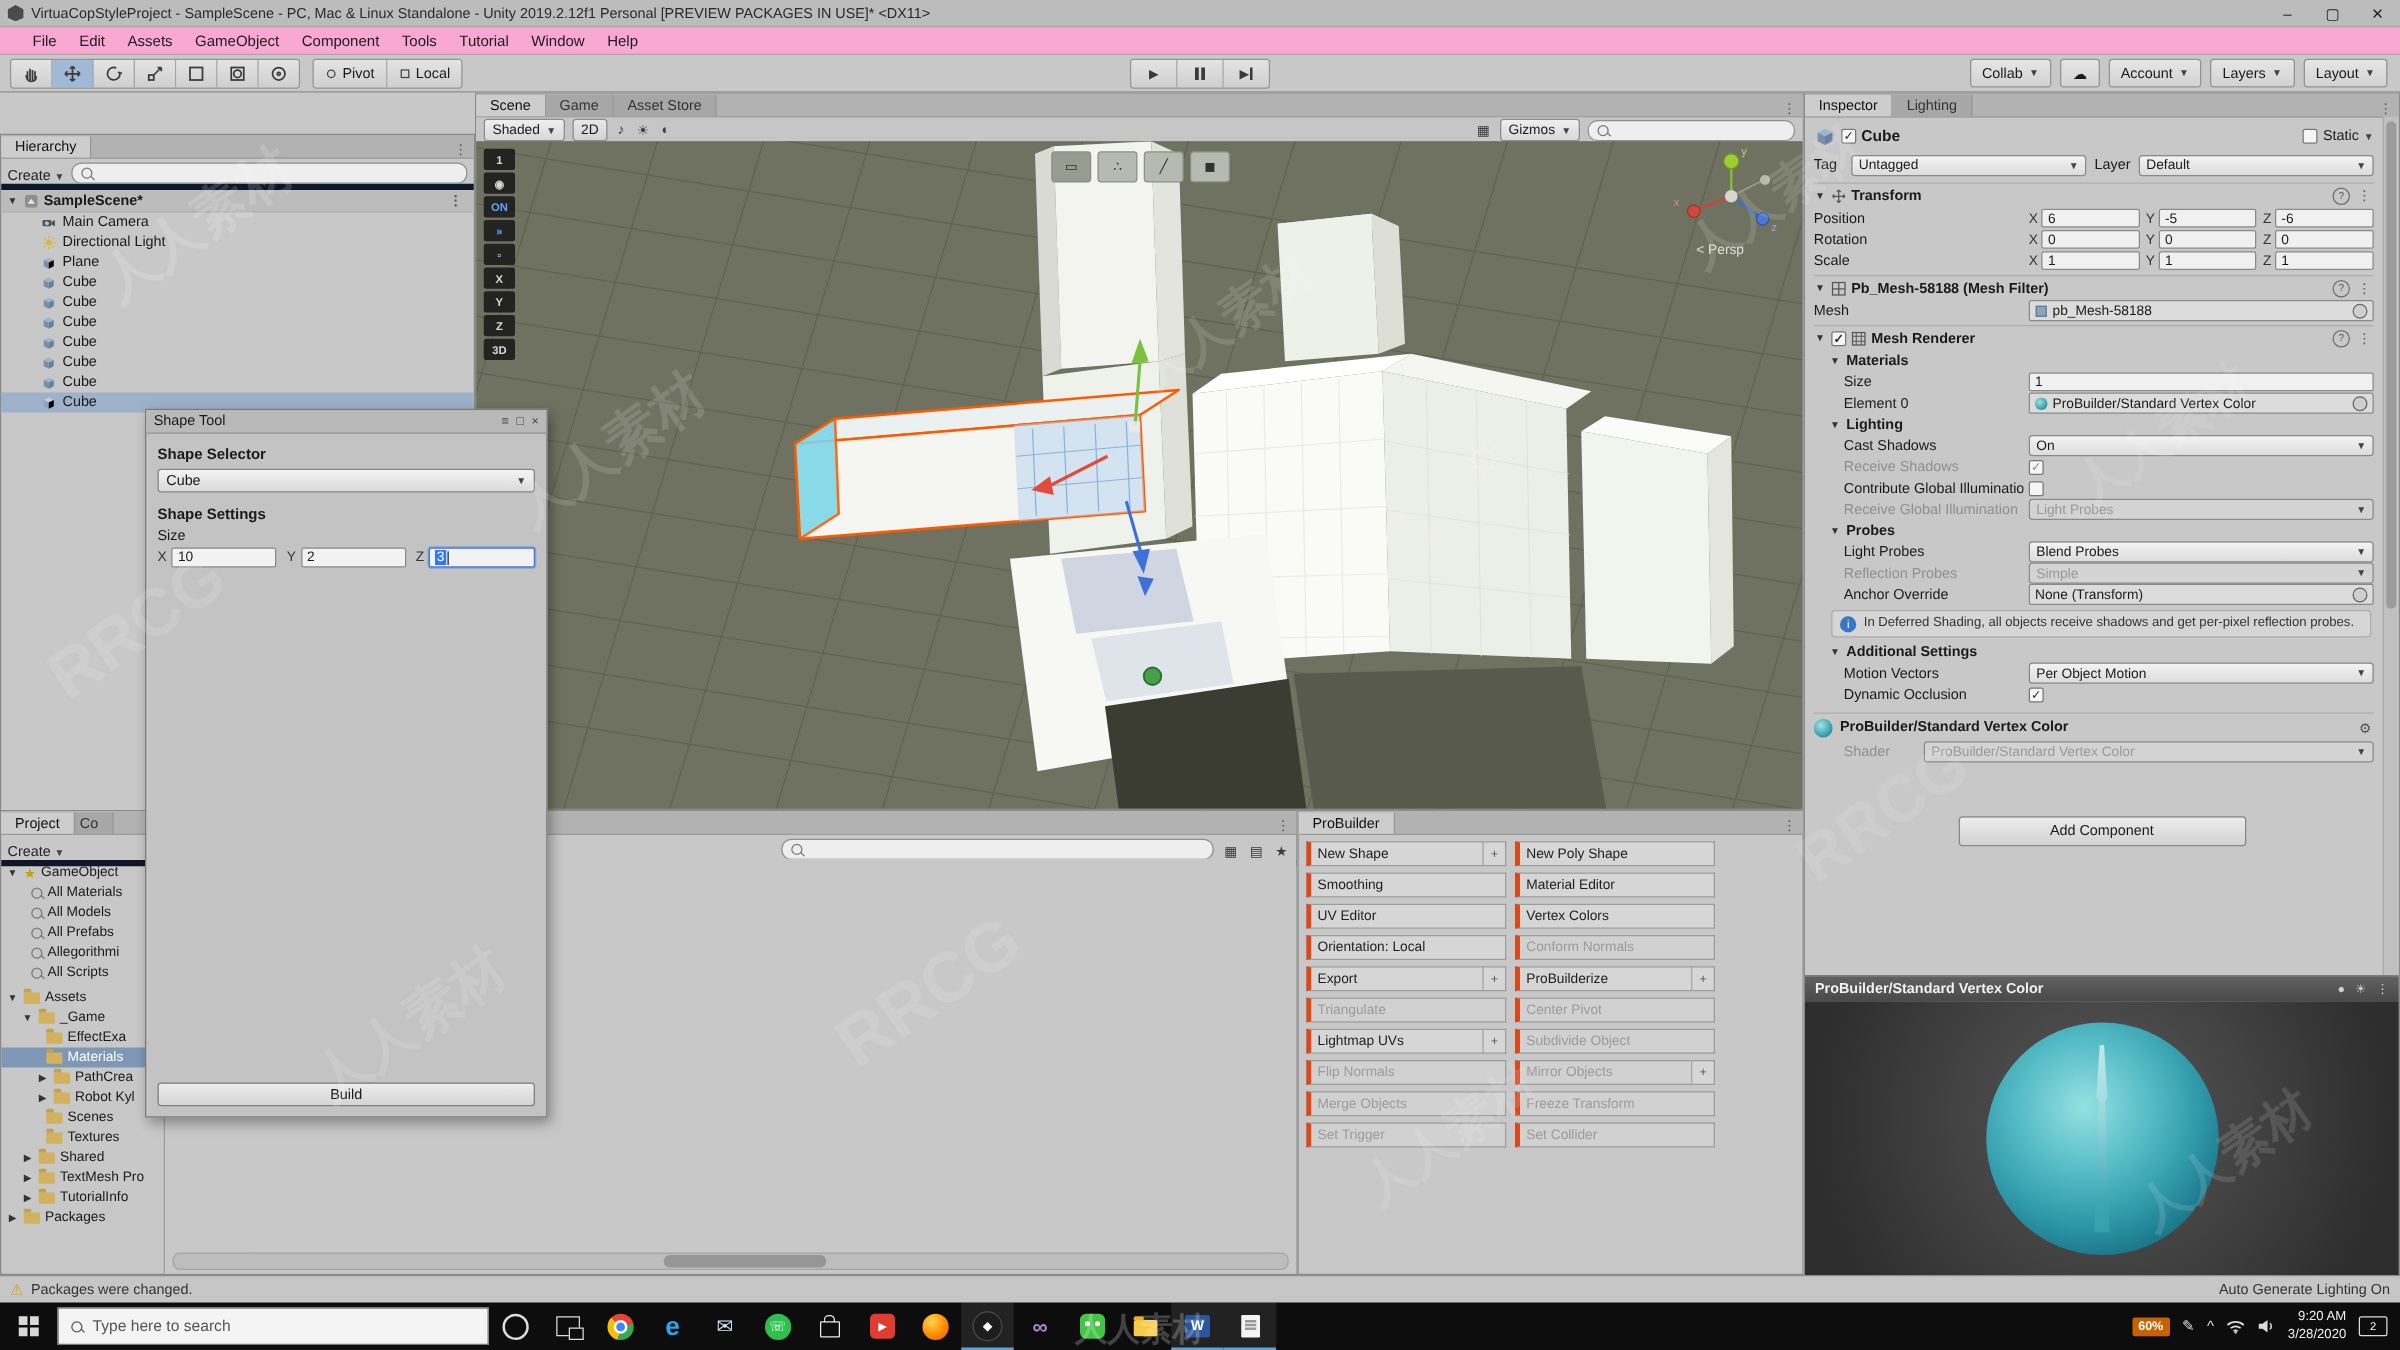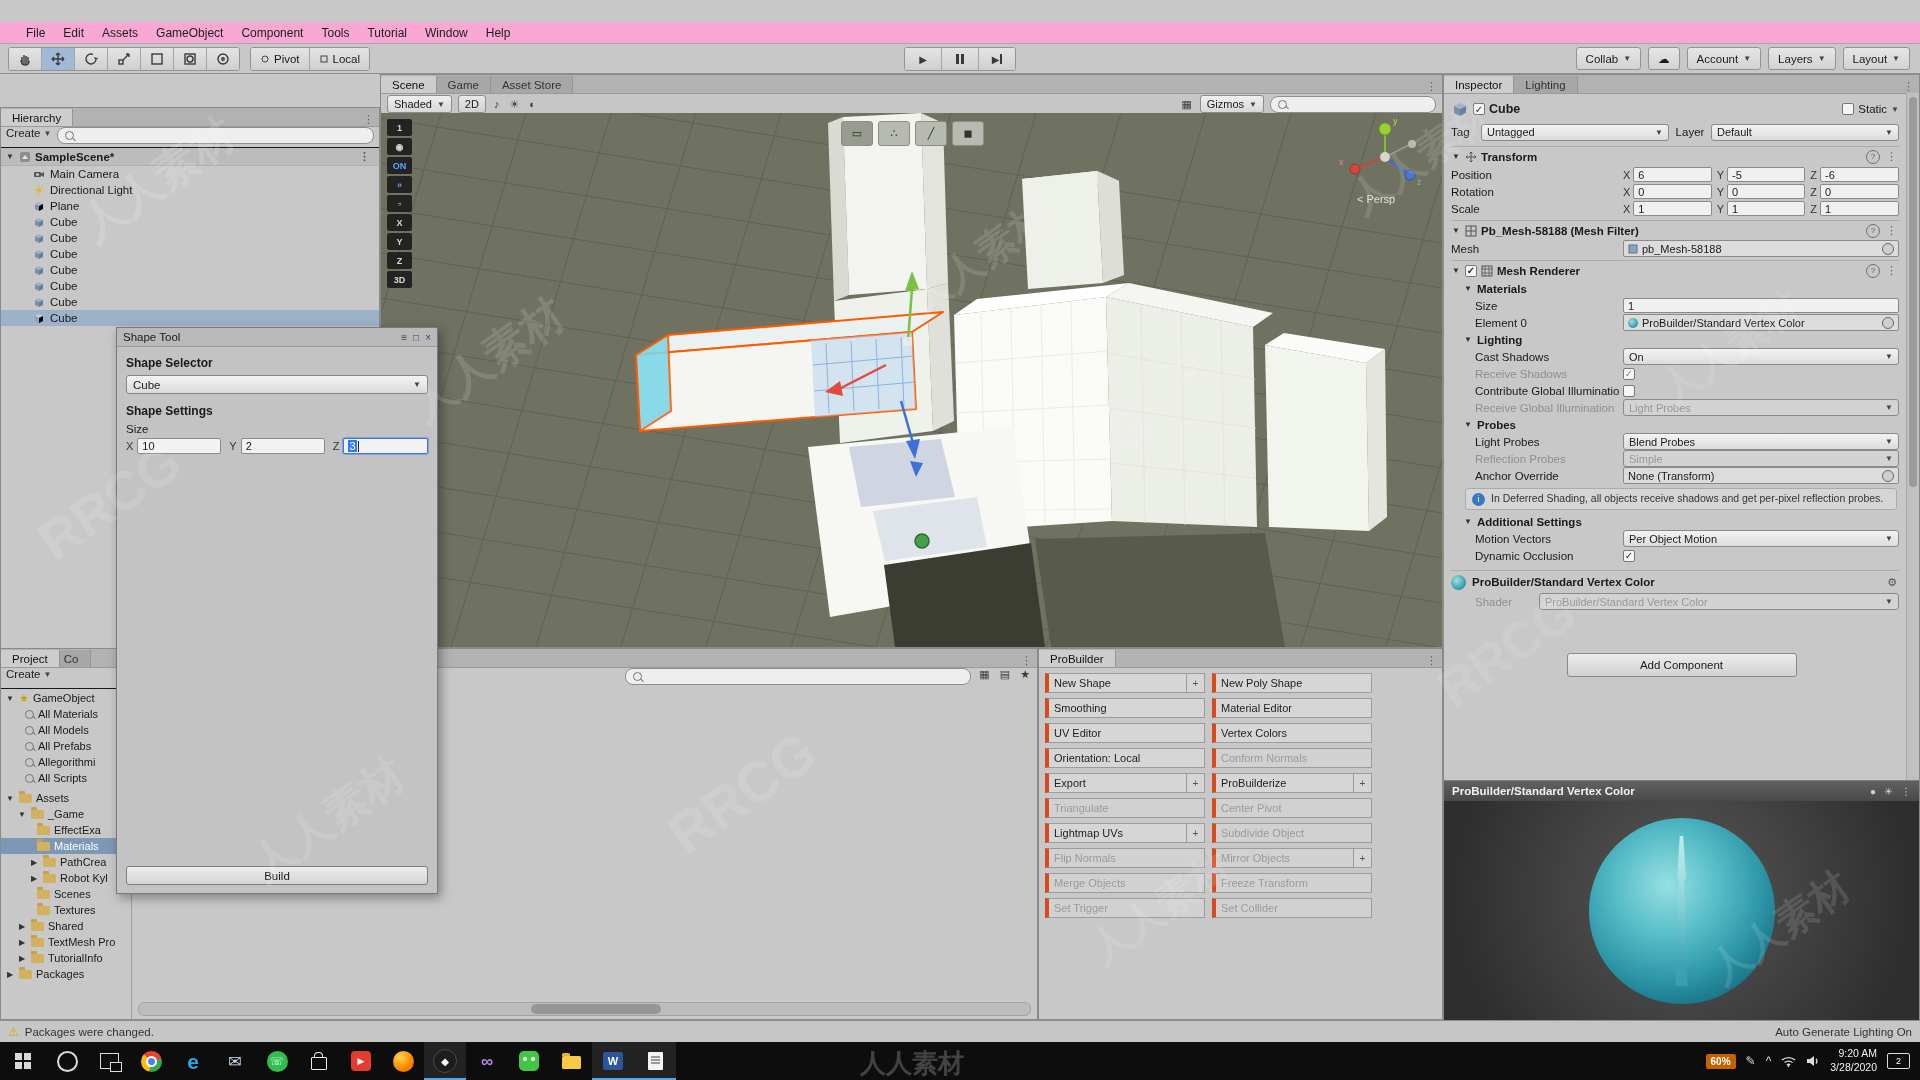--- a/index.html
+++ b/index.html
@@ -32,21 +32,21 @@
   .right-group{margin-left:auto;display:flex;gap:7px;margin-right:10px;align-items:center;}
   .dd-btn{height:21px;padding:0 9px;background:linear-gradient(#e6e6e6,#d2d2d2);border:1px solid #939393;border-radius:3px;display:flex;align-items:center;gap:5px;font-size:11.5px;}
   .arrow{font-size:8px;color:#444;}
   
   .panel{position:absolute;background:#c8c8c8;border:1px solid #8a8a8a;box-sizing:border-box;}
   .tabbar{height:18px;background:#b2b2b2;display:flex;align-items:flex-end;border-bottom:1px solid #9a9a9a;}
   .tab{height:17px;padding:0 11px;display:flex;align-items:center;gap:4px;font-size:11.5px;background:#a7a7a7;border-right:1px solid #959595;color:#333;white-space:nowrap;overflow:hidden;}
   .tab.active{background:#cdcdcd;color:#111;}
   .tab.clipped{width:22px;padding:0 4px;}
   .tab-menu{margin-left:auto;padding-right:5px;font-size:11px;color:#555;}
-  .ptoolbar{height:20px;display:flex;align-items:flex-start;padding:0 5px;gap:6px;border-bottom:1px solid #0f172a;}
+  .ptoolbar{height:20px;display:flex;align-items:flex-end;padding:0 5px;gap:6px;border-bottom:5px solid #0f172a;}
   .create-btn{font-size:11.5px;display:flex;align-items:center;gap:3px;color:#222;}
   .searchpill{height:15px;background:#eeeeee;border:1px solid #8f8f8f;border-radius:8px;display:flex;align-items:center;padding:0 7px;gap:5px;}
   .lens{width:7px;height:7px;border:1.4px solid #767676;border-radius:50%;position:relative;flex-shrink:0;}
   .lens::after{content:"";position:absolute;width:4px;height:1.4px;background:#767676;transform:rotate(45deg);right:-3px;bottom:-1px;}
   
   #hierarchy{left:0;top:74px;width:380px;height:574px;margin-top:33px;}
   .scene-row{height:17px;display:flex;align-items:center;background:#bcbcbc;border-bottom:1px solid #afafaf;padding:0 4px;gap:4px;font-weight:bold;font-size:11.5px;}
   .h-item{height:16px;display:flex;align-items:center;padding-left:32px;gap:5px;font-size:11.5px;}
   .h-item.selected{background:#9db1c9;}
   .fold{font-size:8px;color:#333;width:10px;text-align:center;flex-shrink:0;}
@@ -179,20 +179,29 @@
   
   .wm{position:absolute;color:#fff;pointer-events:none;z-index:60;font-weight:bold;white-space:nowrap;}
   
   .micon{display:inline-flex;flex-shrink:0;}
 </style>
 </head>
 <body>
 
 <div id="app" class="noselect">
 
+  <div class="titlebar">
+    <span class="ulogo"></span>
+    <span class="title">VirtuaCopStyleProject - SampleScene - PC, Mac &amp; Linux Standalone - Unity 2019.2.12f1 Personal [PREVIEW PACKAGES IN USE]* &lt;DX11&gt;</span>
+    <div class="win-controls">
+      <span class="win-btn">–</span>
+      <span class="win-btn">▢</span>
+      <span class="win-btn">✕</span>
+    </div>
+  </div>
 
   <div class="menubar">
     <span class="menu-item">File</span>
     <span class="menu-item">Edit</span>
     <span class="menu-item">Assets</span>
     <span class="menu-item">GameObject</span>
     <span class="menu-item">Component</span>
     <span class="menu-item">Tools</span>
     <span class="menu-item">Tutorial</span>
     <span class="menu-item">Window</span>
@@ -1110,20 +1119,24 @@
 
   <div id="taskbar">
     <span class="startbtn">
         <span class="winlogo">
           <i></i>
           <i></i>
           <i></i>
           <i></i>
         </span>
       </span>
+    <span class="tsearch">
+        <span class="lens"></span>
+        <span>Type here to search</span>
+      </span>
     <span class="tb-app">
         <span class="cring"></span>
       </span>
     <span class="tb-app">
         <span class="tview"></span>
       </span>
     <span class="tb-app">
         <span class="chrome"></span>
       </span>
     <span class="tb-app">

